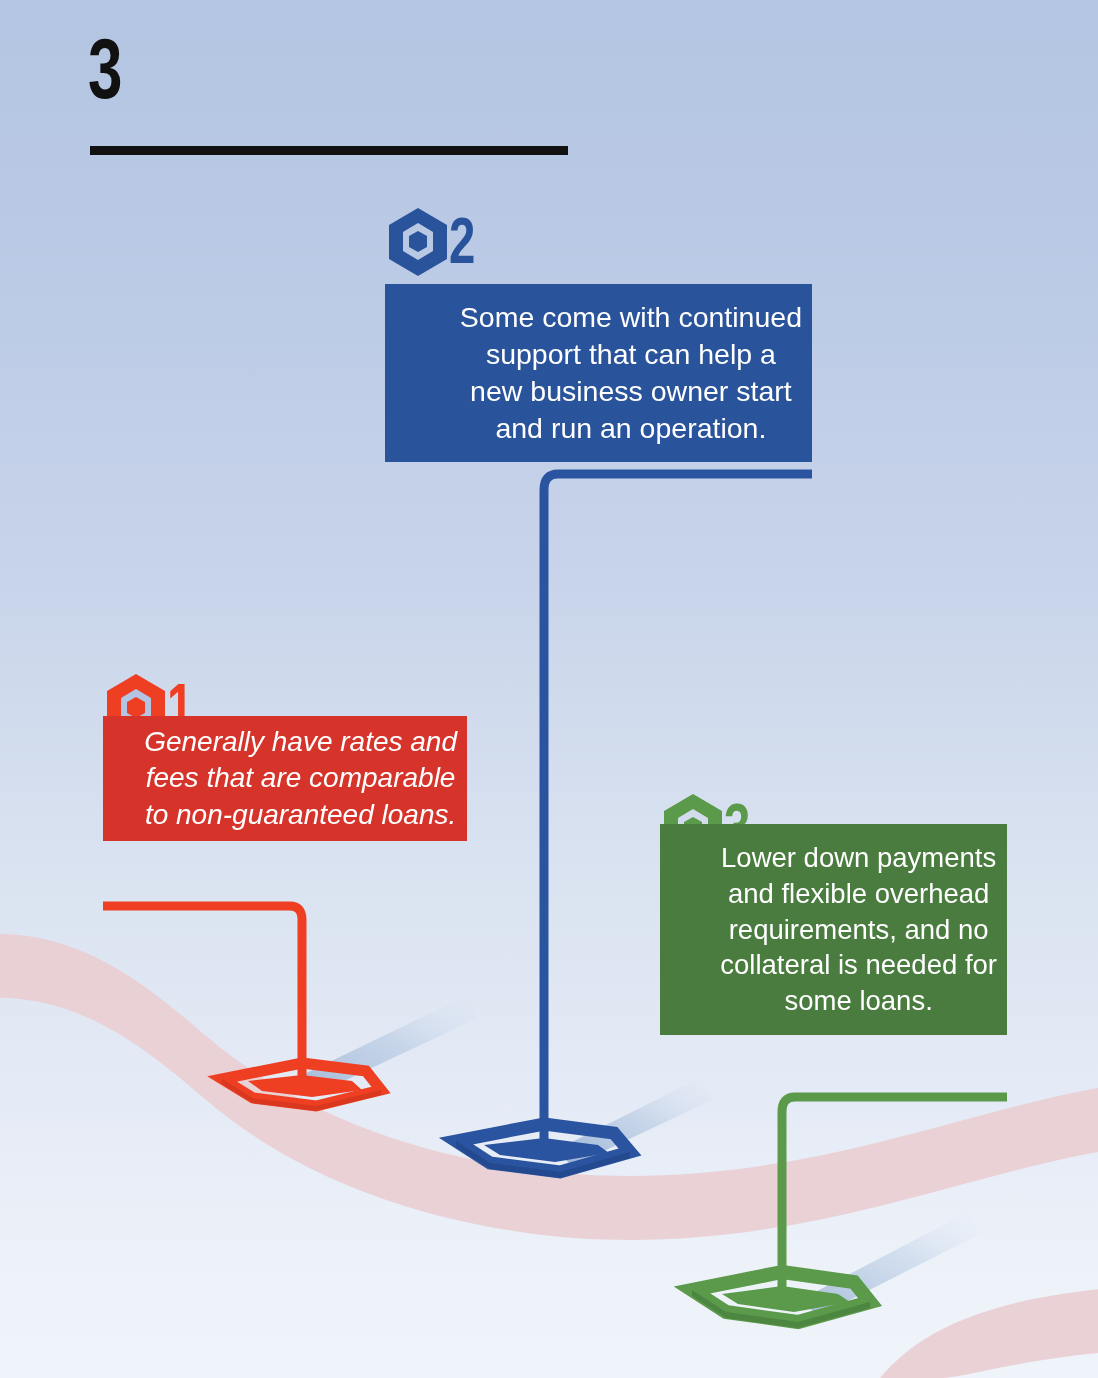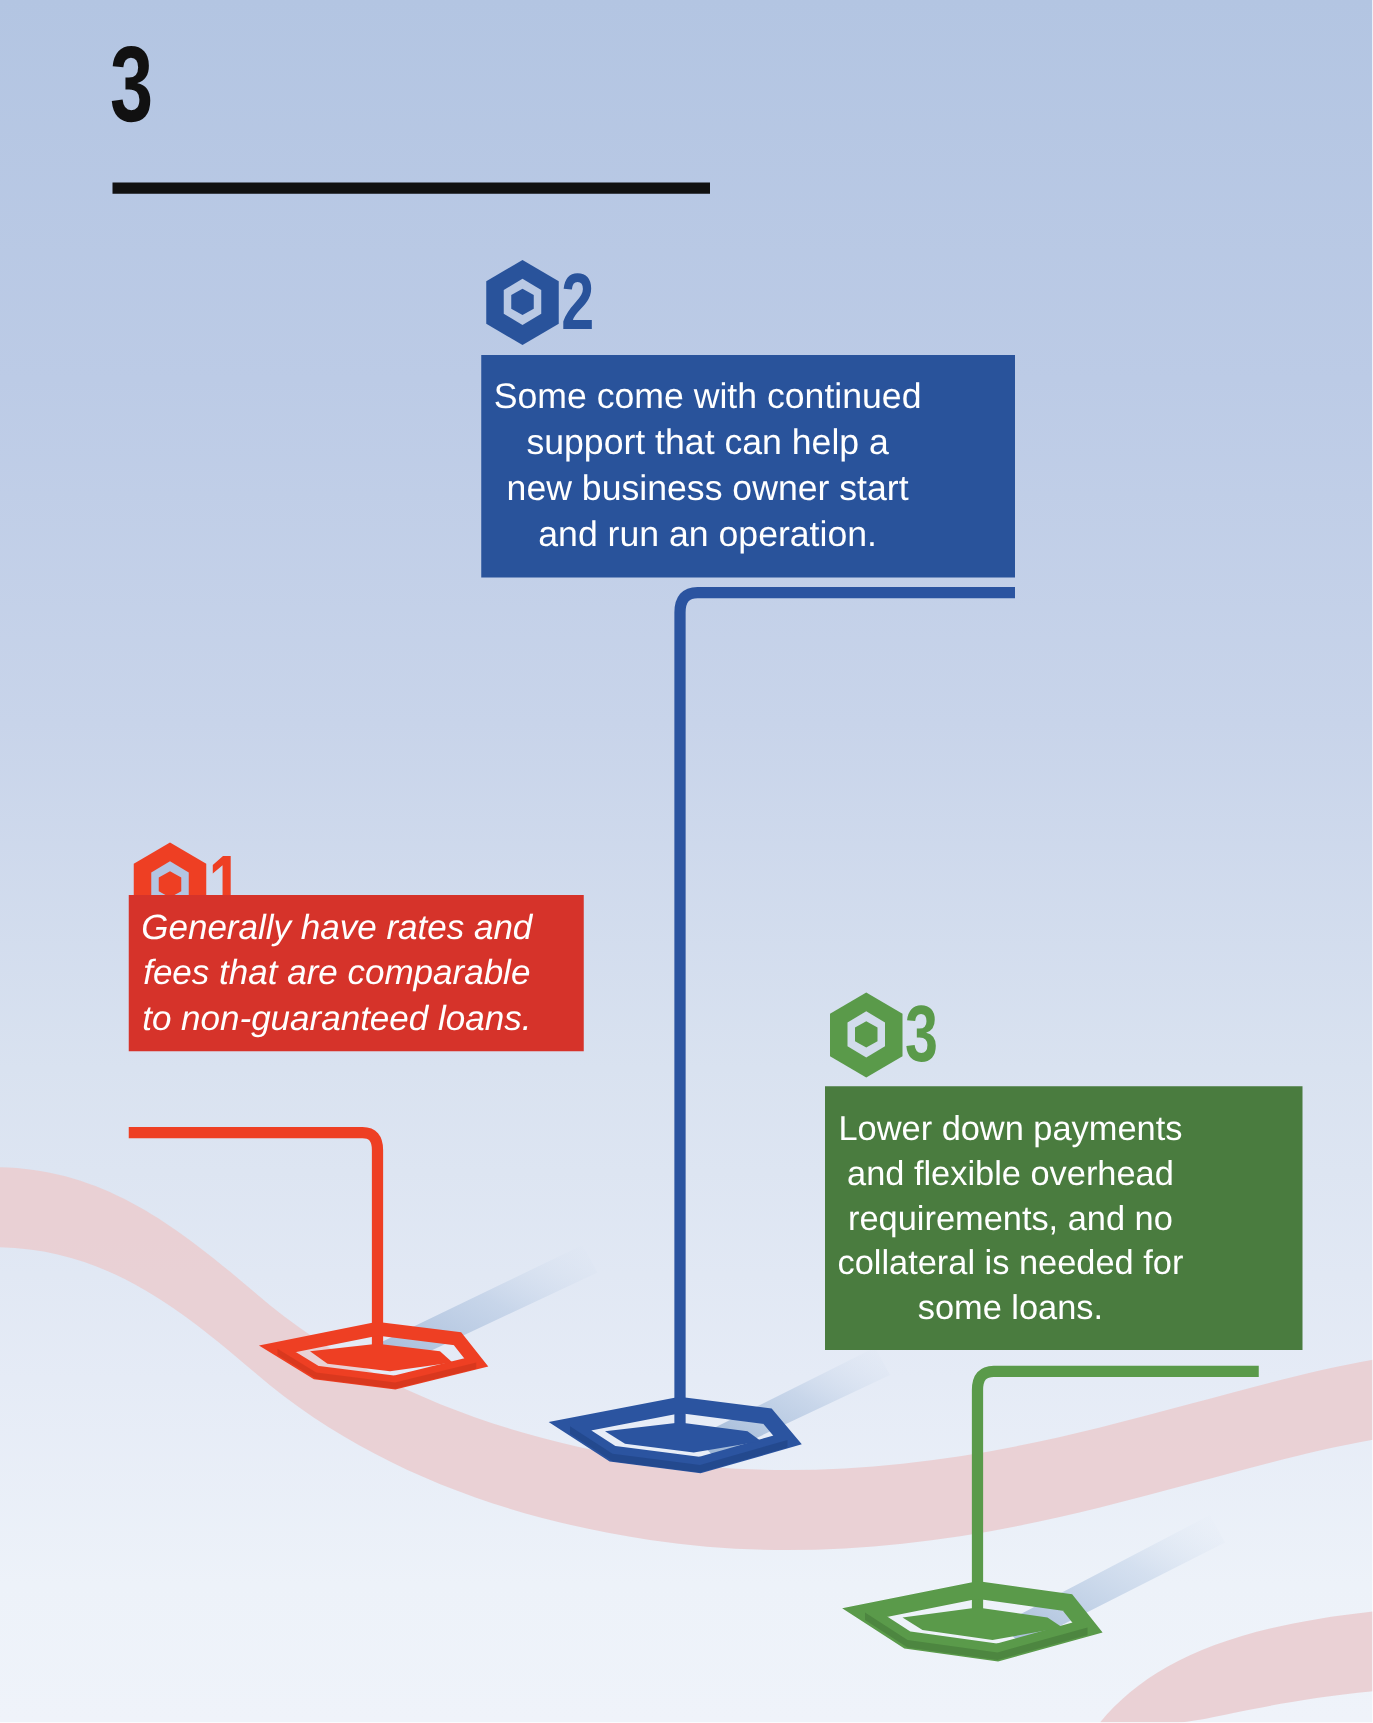--- a/index.html
+++ b/index.html
@@ -62,21 +62,21 @@
     background:#111111;
   }
 
   
   .card {
     position:absolute;
     color:#ffffff;
     text-align:center;
     display:flex;
     align-items:center;
-    justify-content:flex-start;
+    justify-content:flex-end;
   }
   .card-text {
     font-size:28.5px;
     line-height:1.30;
     padding:0 10px;
     white-space:pre-line;
   }
 
   #card-1 {
     left:103px; top:716px;
@@ -86,22 +86,22 @@
   }
   #card-1 .card-text { font-size:28px; }
 
   #card-2 {
     left:385px; top:284px;
     width:427px; height:178px;
     background:#29539b;
   }
 
   #card-3 {
-    left:660px; top:869px;
-    width:382px; height:211px;
+    left:660px; top:824px;
+    width:347px; height:211px;
     background:#4a7c3f;
   }
   #card-3 .card-text { font-size:27.5px; }
 
   
   .marker {
     position:absolute;
     display:flex;
     align-items:center;
   }

